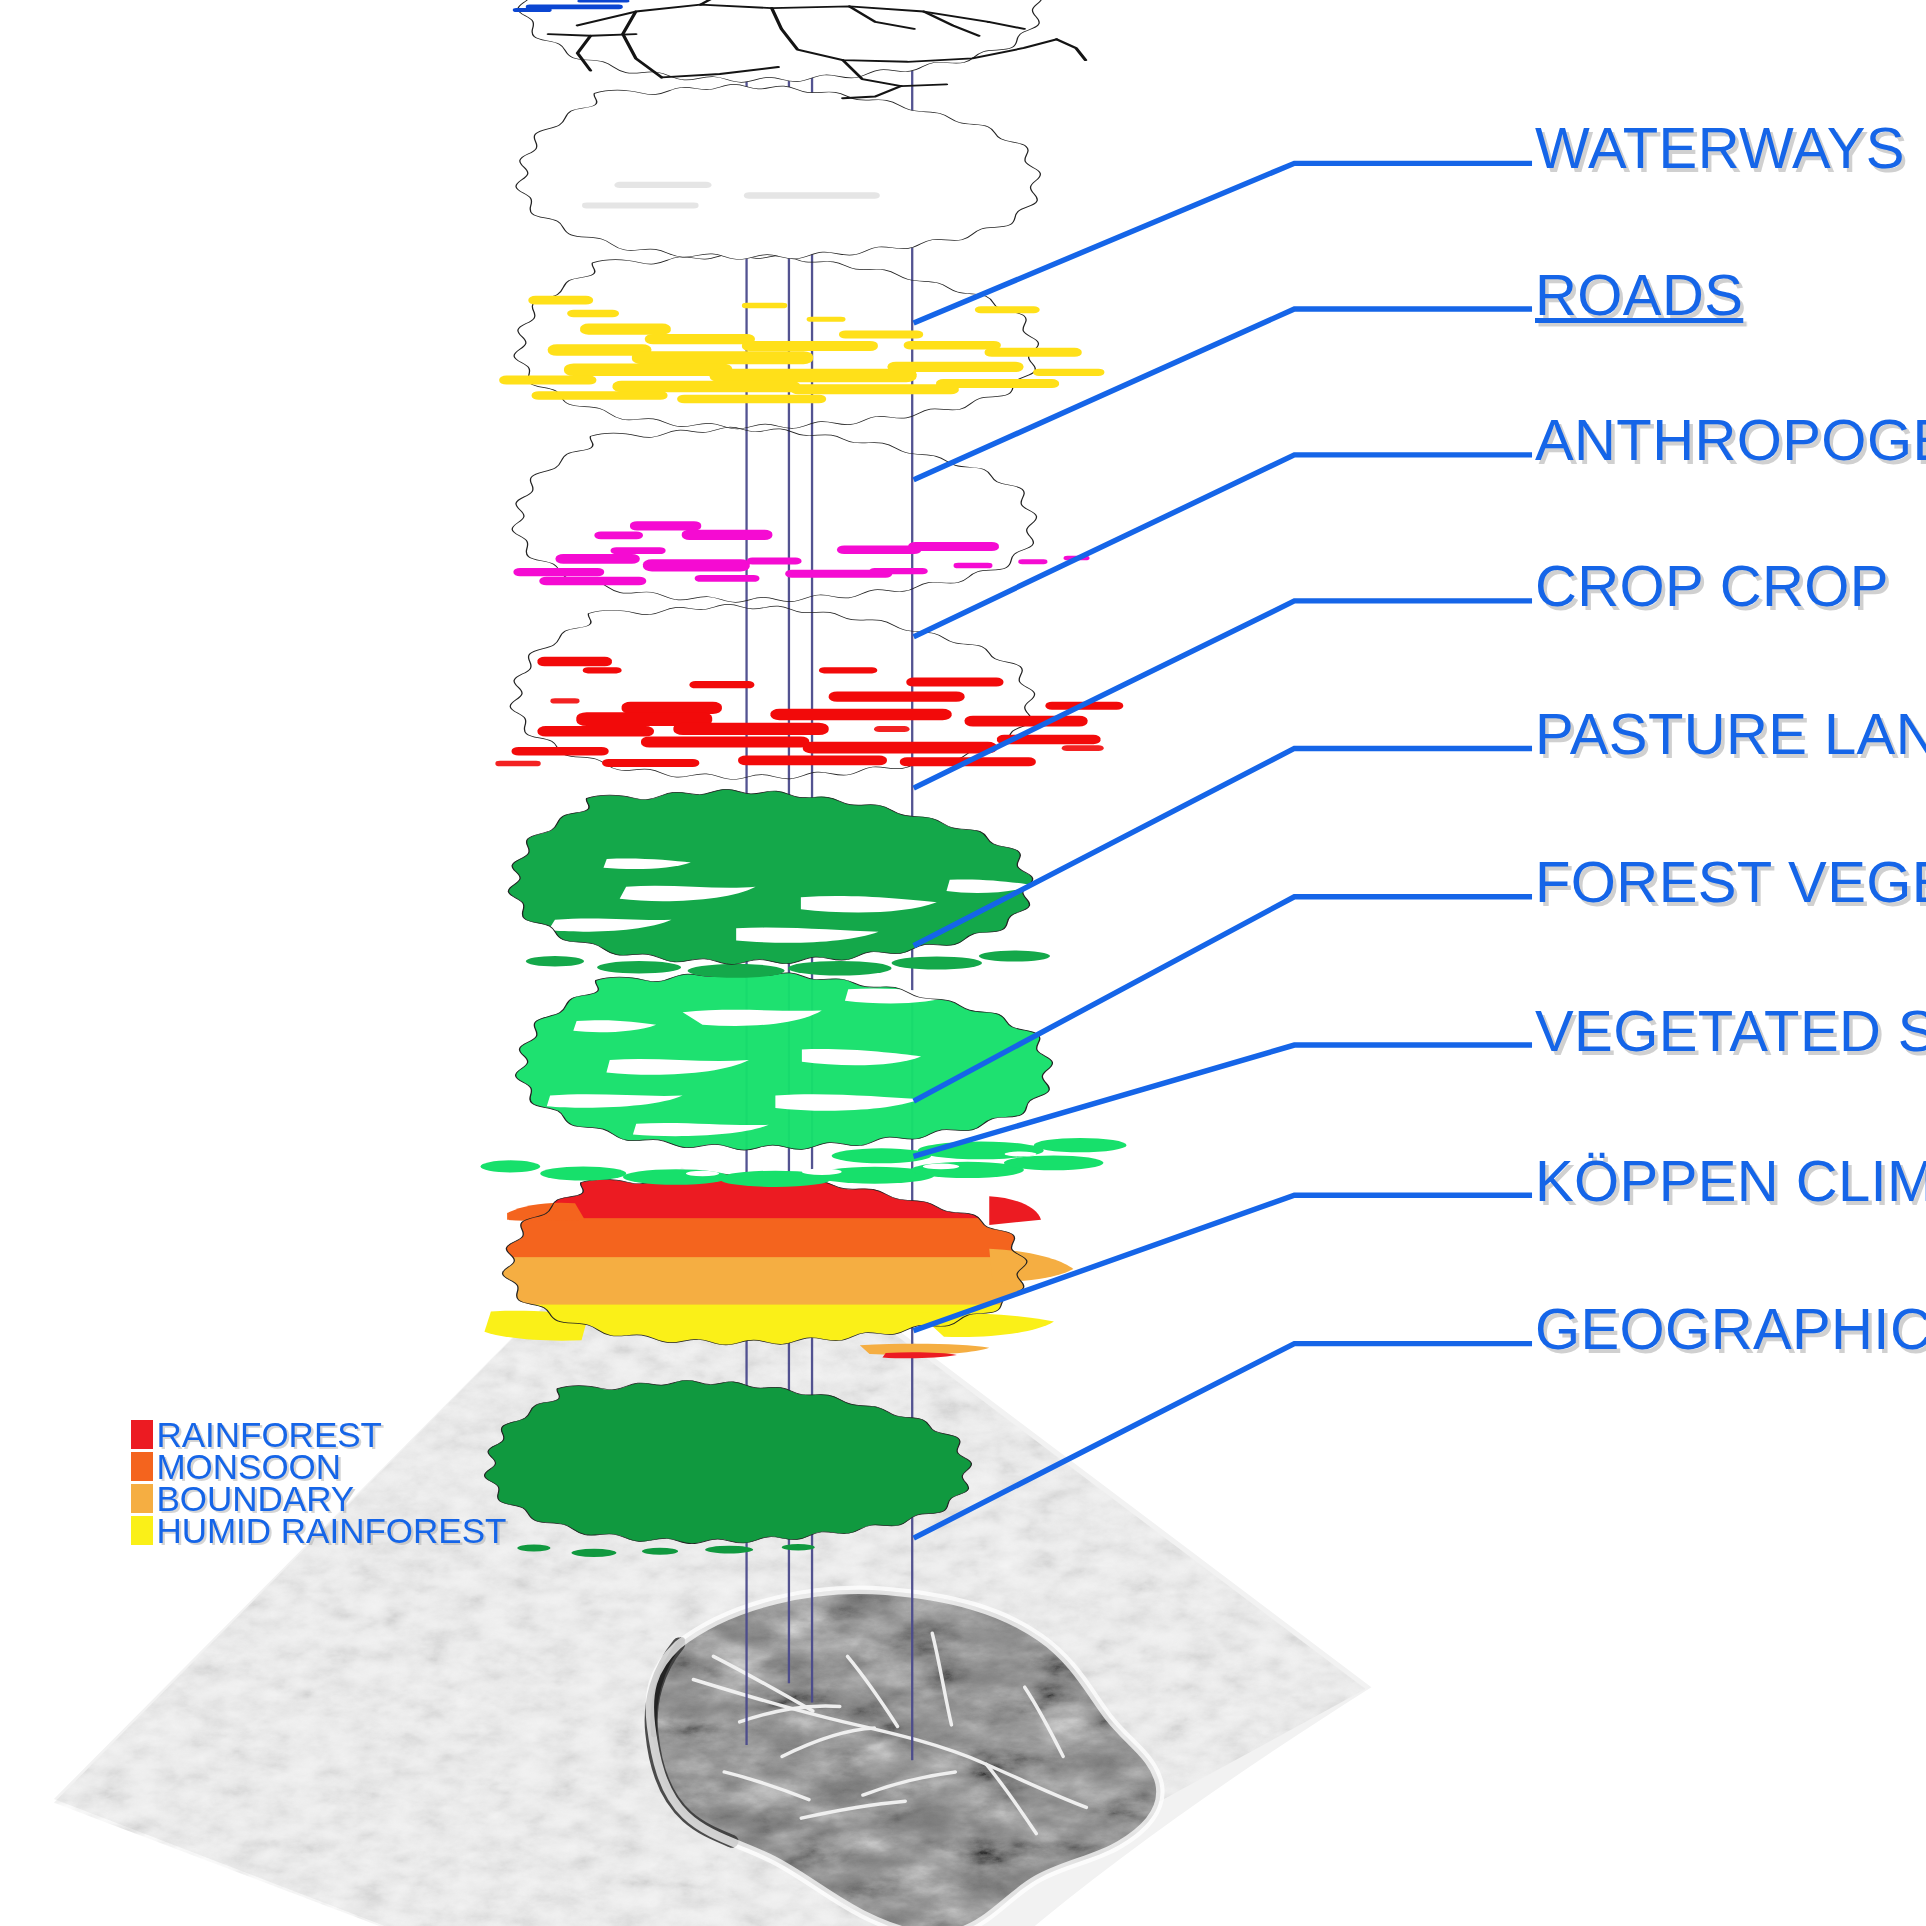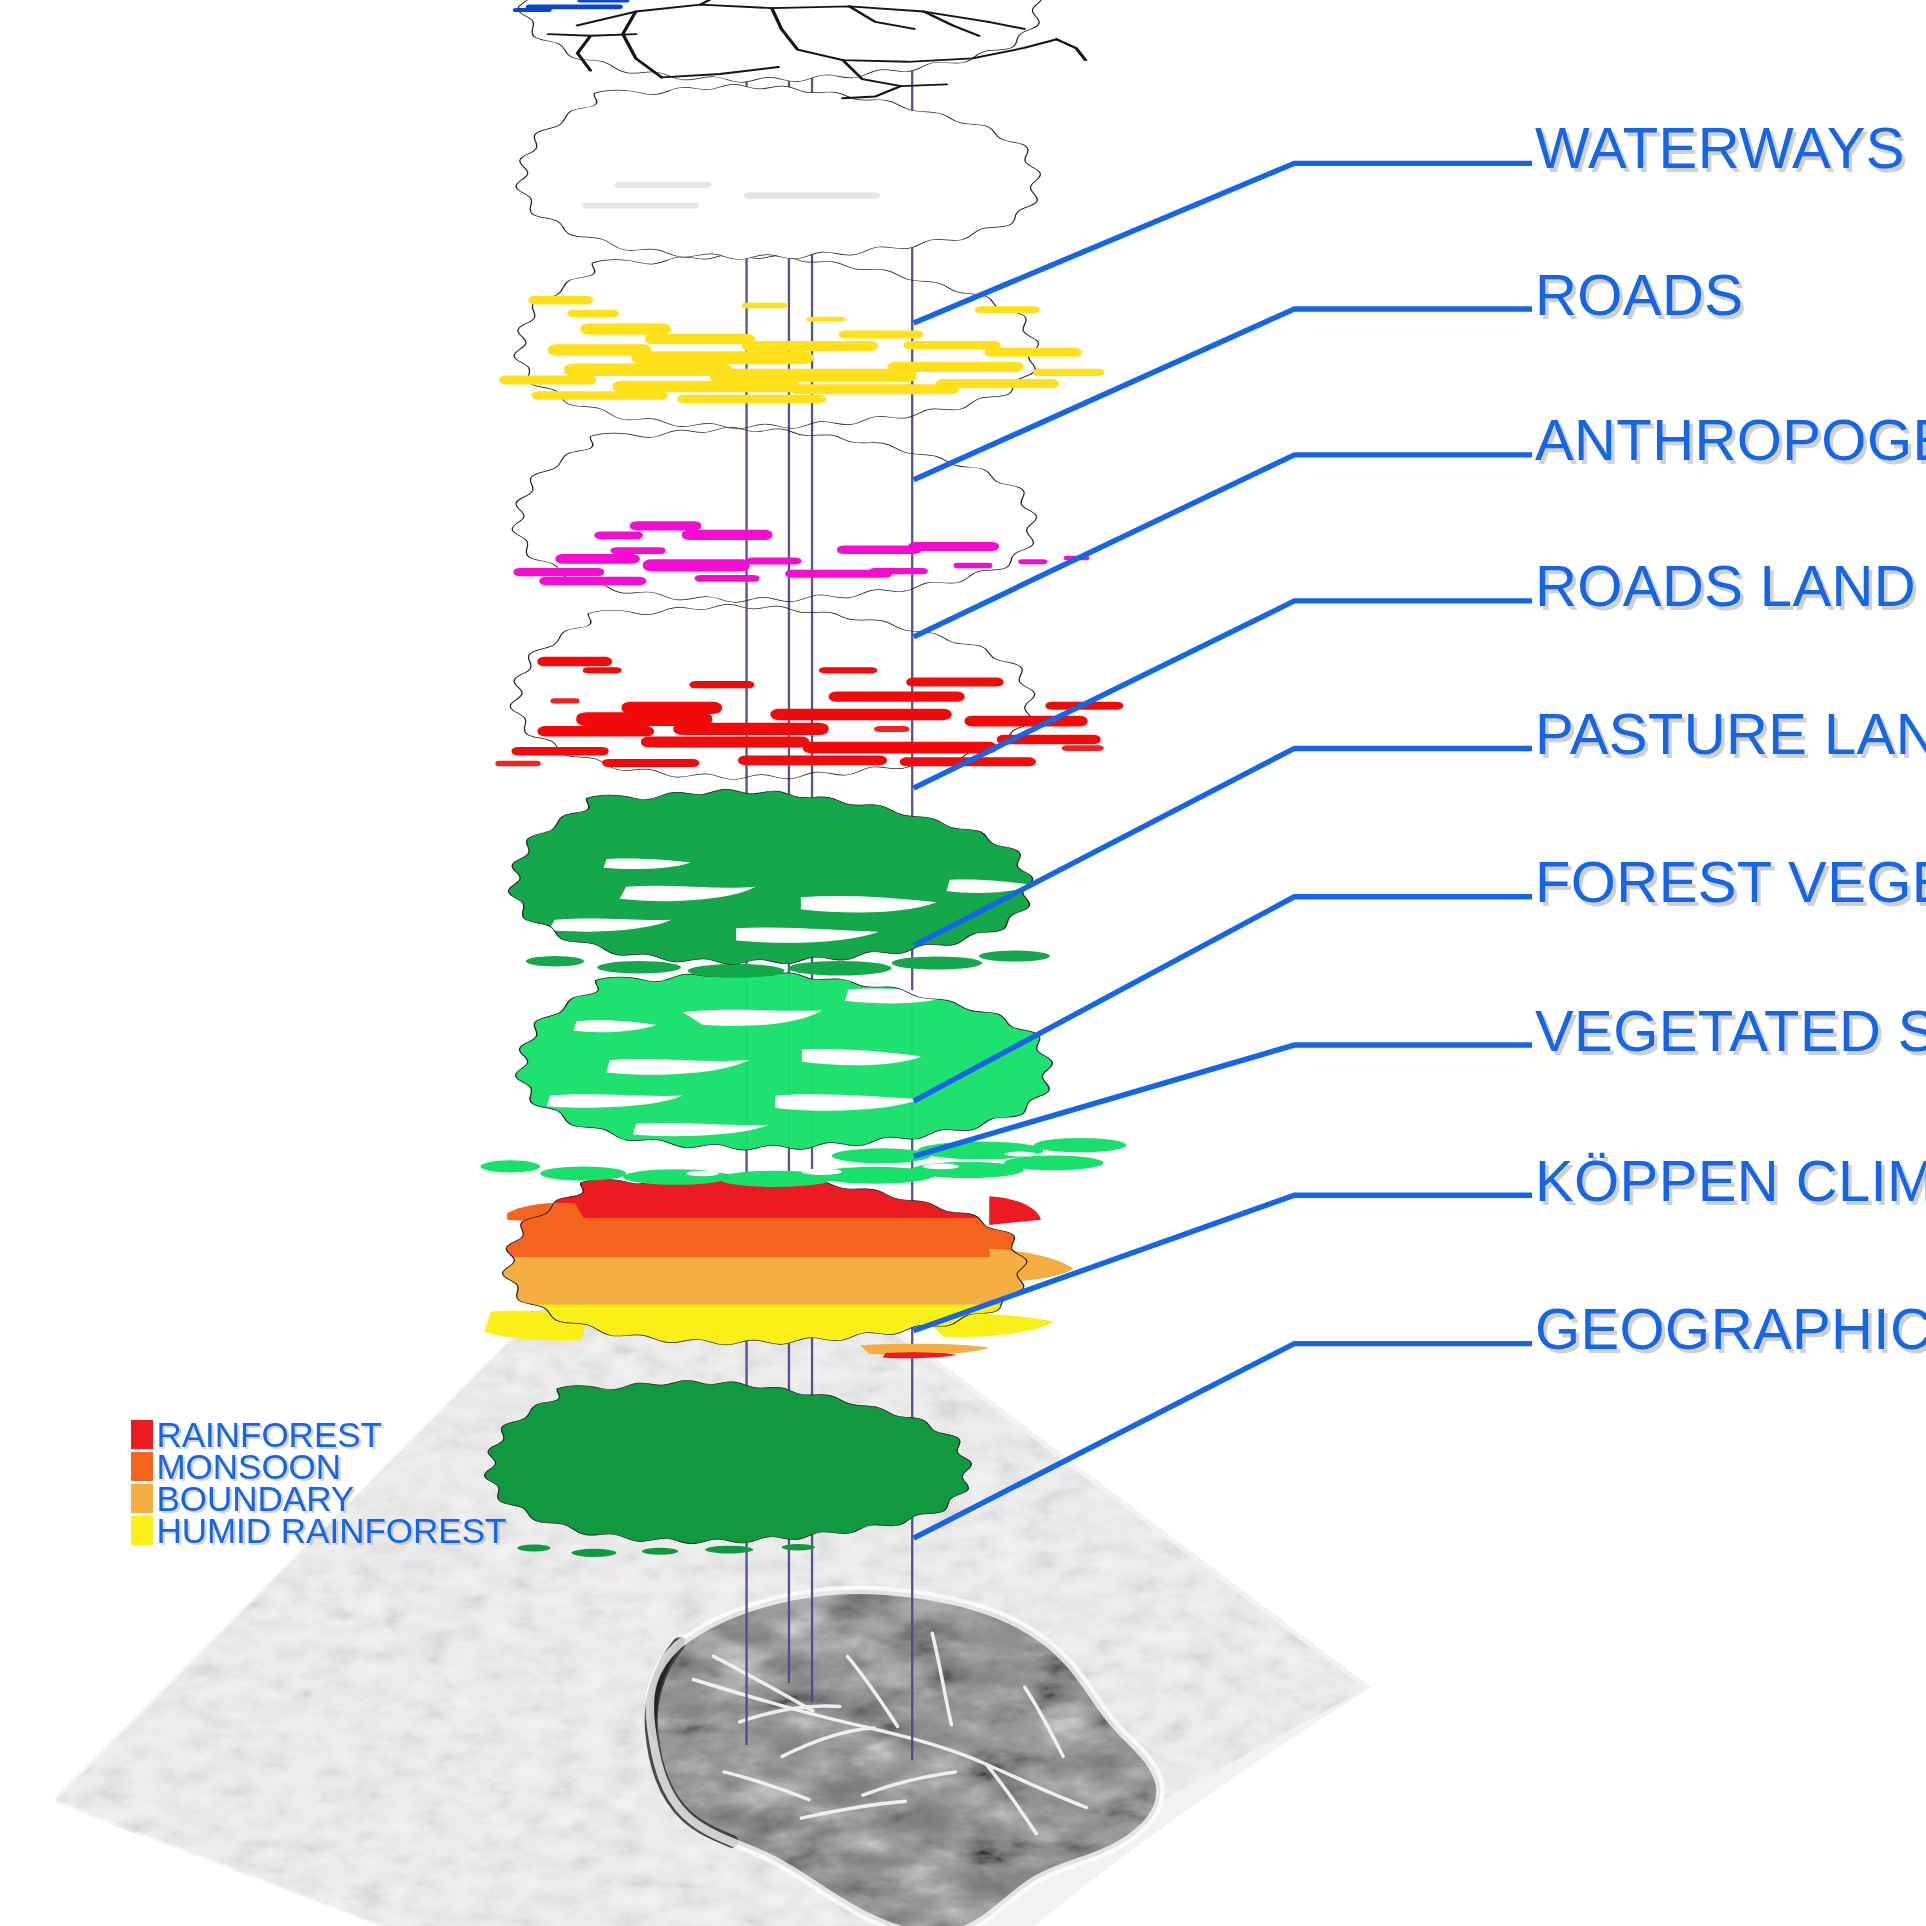--- a/index.html
+++ b/index.html
@@ -419,23 +419,23 @@
       <polyline points="2378,2043 3360,1560 3970,1560"></polyline>
       <polyline points="2378,2452 3360,1943 3970,1943"></polyline>
       <polyline points="2378,2855 3360,2328 3970,2328"></polyline>
       <polyline points="2378,3000 3360,2713 3970,2713"></polyline>
       <polyline points="2378,3452 3360,3103 3970,3103"></polyline>
       <polyline points="2378,3990 3360,3488 3970,3488"></polyline>
     </g>
   </svg>
 
   <div class="lbl" style="left:1535px;top:119px;">WATERWAYS</div>
-  <div class="lbl" style="left:1535px;top:266px;">ROADS</div>
+  <div class="lbl" style="left:1535px;top:266px;text-decoration:underline;">ROADS</div>
   <div class="lbl" style="left:1535px;top:411px;">ANTHROPOGENIC LAND USE</div>
-  <div class="lbl" style="left:1535px;top:557px;">ROADS LAND</div>
+  <div class="lbl" style="left:1535px;top:557px;">CROP CROP</div>
   <div class="lbl" style="left:1535px;top:705px;">PASTURE LAND</div>
   <div class="lbl" style="left:1535px;top:853px;">FOREST VEGETATION</div>
   <div class="lbl" style="left:1535px;top:1002px;">VEGETATED SURFACE</div>
   <div class="lbl" style="left:1535px;top:1152px;">KÖPPEN CLIMATE ZONES</div>
   <div class="lbl" style="left:1535px;top:1300px;">GEOGRAPHIC BOUNDARY OF THE AMAZON</div>
 
   <div class="legend">
     <div class="legend-row">
       <span class="legend-sw" style="background:#EC1B22"></span>
       <span class="legend-txt">RAINFOREST</span>

